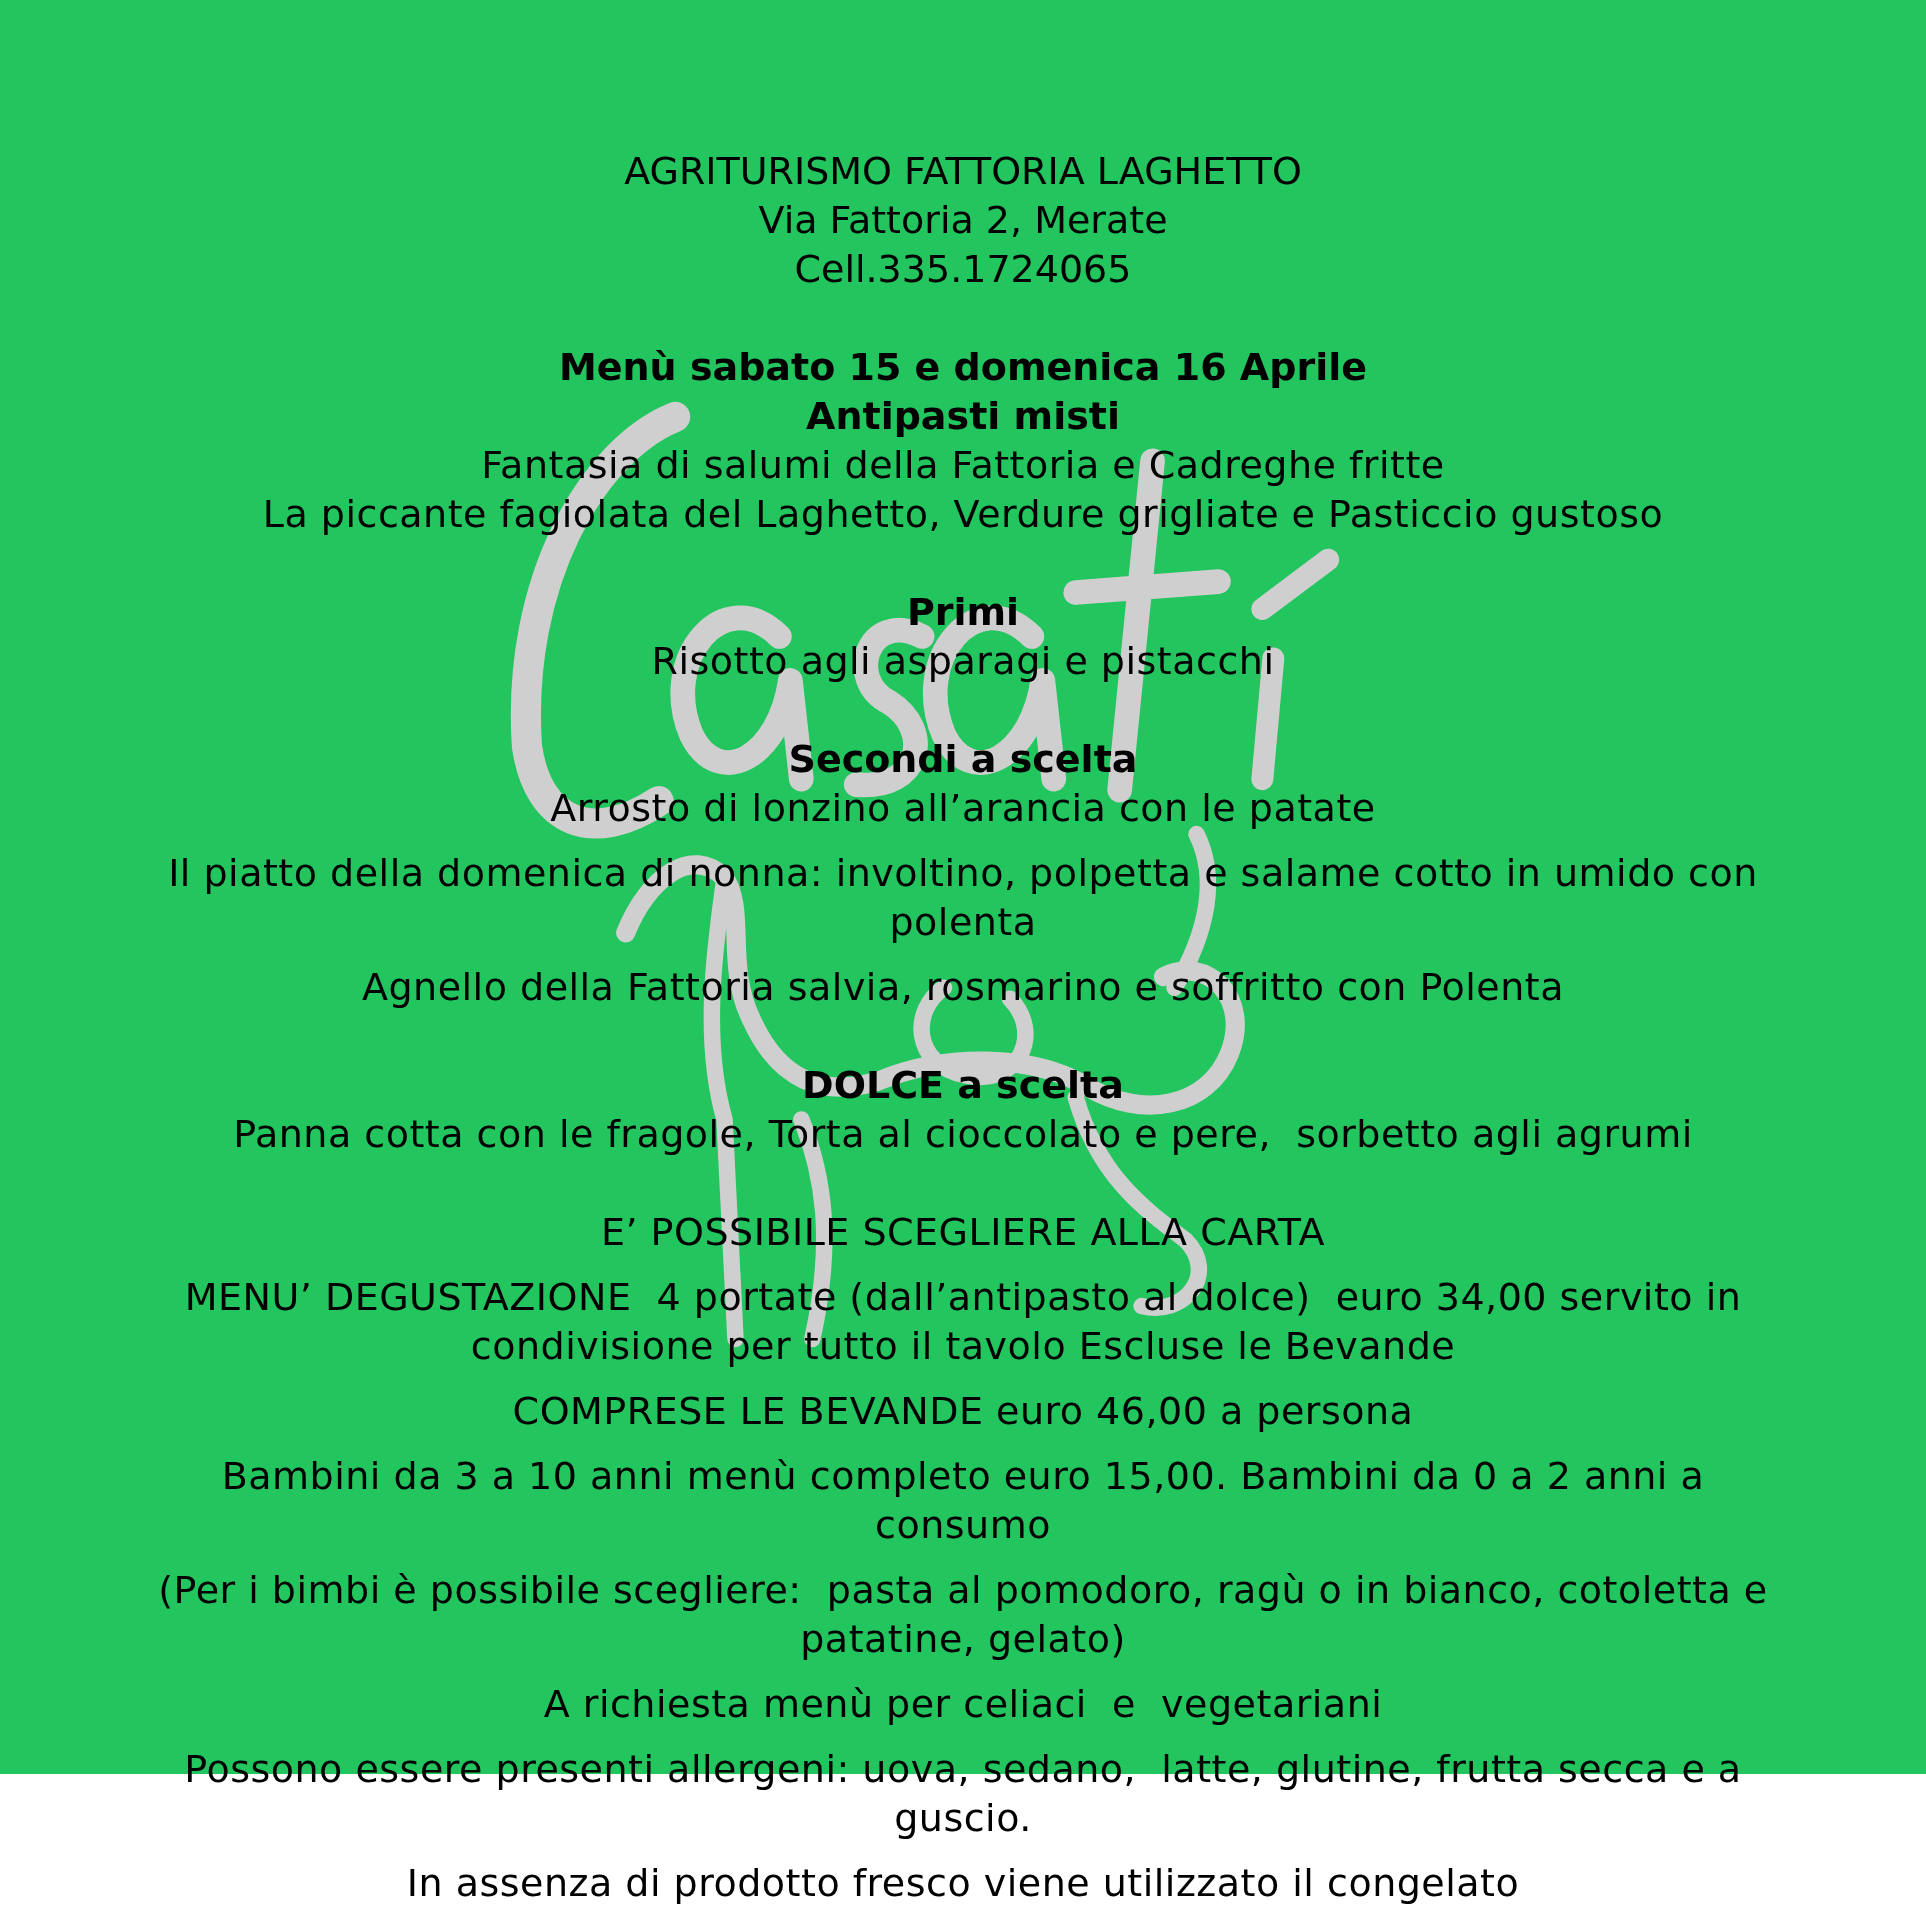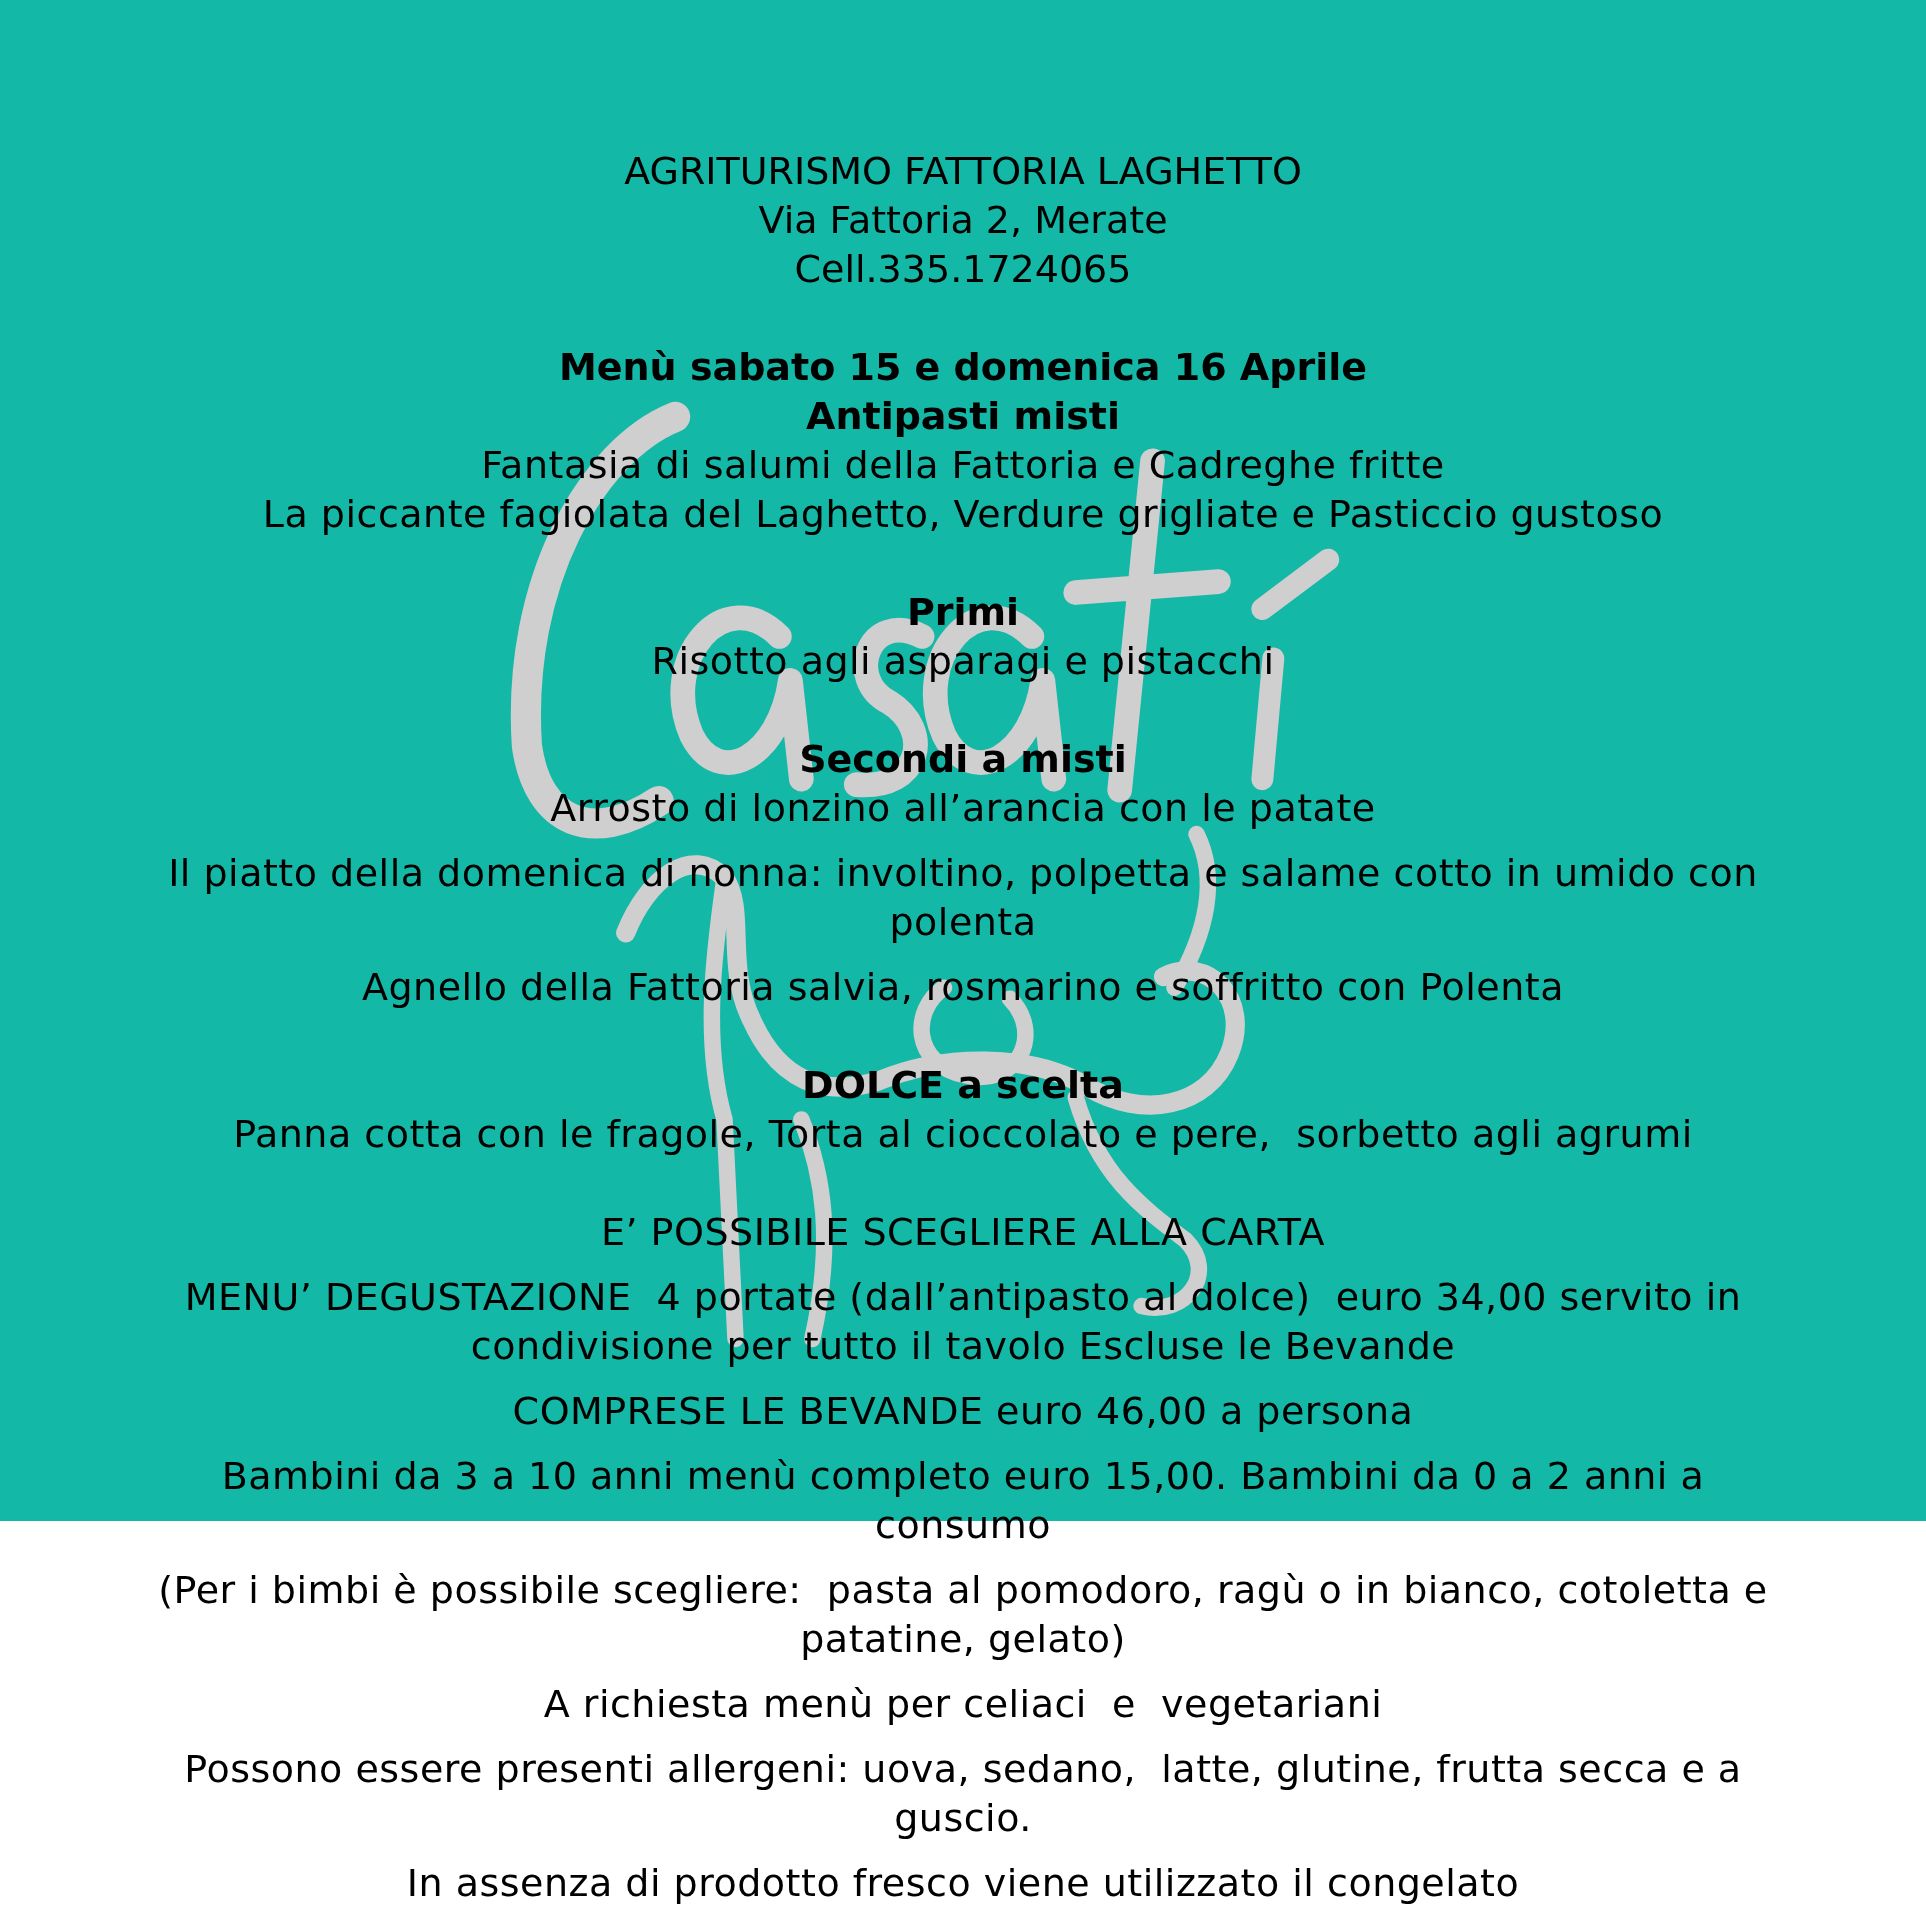--- a/index.html
+++ b/index.html
@@ -1,19 +1,19 @@
 <!DOCTYPE html>
 <html style="font-size:8.8px"><head>
   <meta charset="utf-8">
   <style>
     html, body { margin: 0; padding: 0; background: #ffffff; }
     body { width: 1926px; height: 1926px; position: relative; overflow: hidden; }
     .page {
-      position: absolute; left: 0; top: 0; width: 1926px; height: 1521px;
-      background: #14b8a6;
+      position: absolute; left: 0; top: 0; width: 1926px; height: 1774px;
+      background: #22c55e;
     }
     .watermark {
       position: absolute; left: 494px; top: 351px; width: 933px; height: 999px;
       pointer-events: none;
     }
     .watermark svg { width: 100%; height: 100%; }
     .content {
       position: absolute; left: 0; top: 147px; width: 1926px;
       text-align: center; color: #000;
       font-family: "DejaVu Sans", sans-serif;
@@ -59,21 +59,21 @@
     <span class="line bold">Menù sabato 15 e domenica 16 Aprile</span>
     <span class="line bold">Antipasti misti</span>
     <span class="line light">Fantasia di salumi della Fattoria e Cadreghe fritte</span>
     <span class="line light">La piccante fagiolata del Laghetto, Verdure grigliate e Pasticcio gustoso</span>
     <span class="gap"></span>
 
     <span class="line bold">Primi</span>
     <span class="line light">Risotto agli asparagi e pistacchi</span>
     <span class="gap"></span>
 
-    <span class="line bold">Secondi a misti</span>
+    <span class="line bold">Secondi a scelta</span>
     <span class="line light">Arrosto di lonzino all’arancia con le patate</span>
     <span class="line light wrap">Il piatto della domenica di nonna: involtino, polpetta e salame cotto in umido con polenta</span>
     <span class="line light">Agnello della Fattoria salvia, rosmarino e soffritto con Polenta</span>
     <span class="gap"></span>
 
     <span class="line bold">DOLCE a scelta</span>
     <span class="line light">Panna cotta con le fragole, Torta al cioccolato e pere,  sorbetto agli agrumi</span>
     <span class="gap"></span>
 
     <span class="line light">E’ POSSIBILE SCEGLIERE ALLA CARTA</span>

